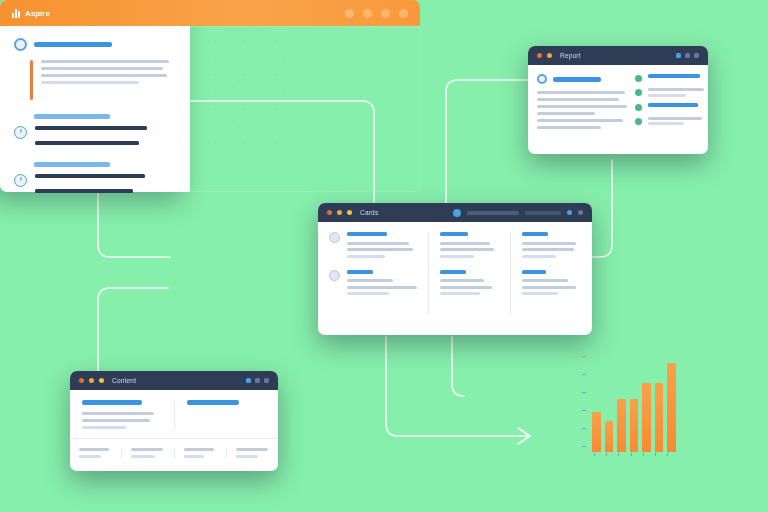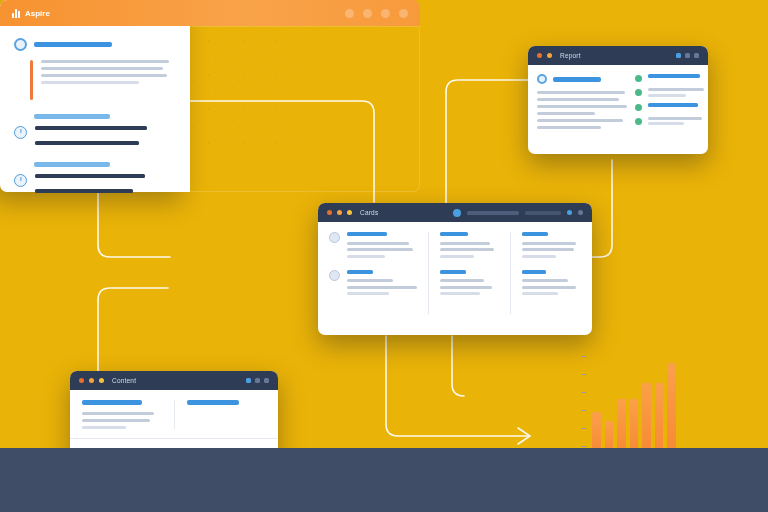--- a/index.html
+++ b/index.html
@@ -4,22 +4,22 @@
 <style>
   html, body {
     margin: 0; padding: 0;
     background: #3f4d66;
   }
   body {
     font-family: "Liberation Sans", sans-serif;
   }
   #stage {
     position: relative;
-    width: 768px; height: 448px;
-    background: #eab308;
+    width: 768px; height: 512px;
+    background: #86efac;
     overflow: hidden;
   }
   
   #noise {
     position: absolute; inset: 0;
     opacity: .5;
     pointer-events: none;
   }
   .conn-layer {
     position: absolute; inset: 0;

